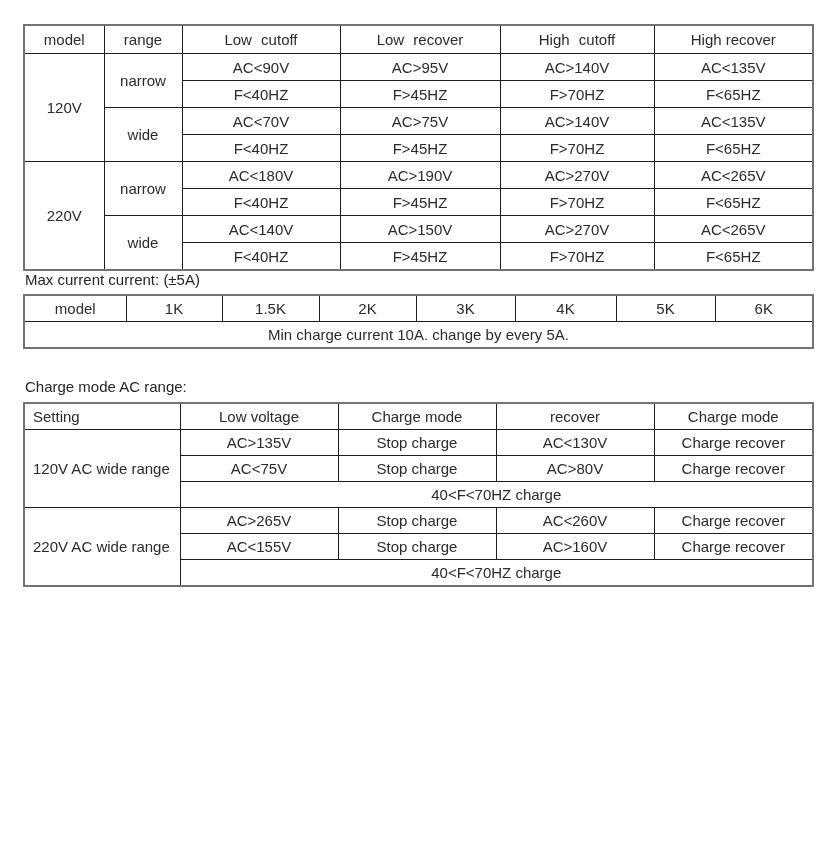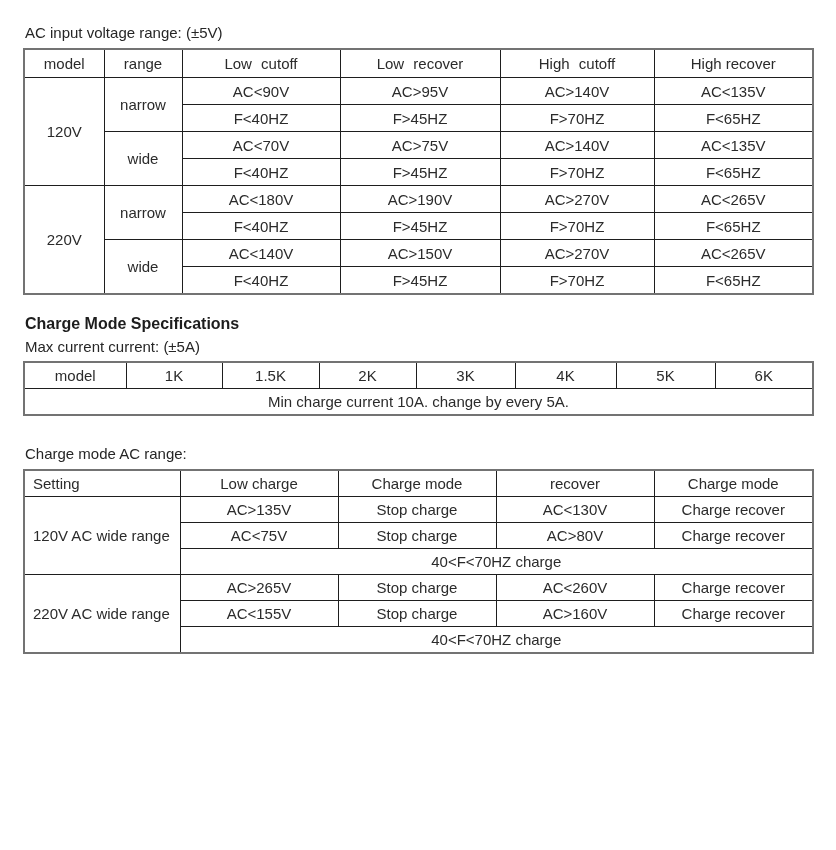--- a/index.html
+++ b/index.html
@@ -53,21 +53,20 @@
   .t3 th, .t3 td { height:25px; }
   .wsp { word-spacing:5px; }
   .left { text-align:left; padding-left:8px; }
 </style>
 </head>
 <body>
 
 <div class="page">
   <div class="content">
 
-    <p class="doc-title">AC input voltage range: (±5V)</p>
 
     <table class="t1">
       <colgroup>
         <col style="width:80px">
           <col style="width:78px">
           <col style="width:158px">
         <col style="width:160px">
           <col style="width:154px">
           <col style="width:159px">
       </colgroup>
@@ -130,21 +129,20 @@
       </tr>
       <tr>
         <td>F&lt;40HZ</td>
         <td>F&gt;45HZ</td>
         <td>F&gt;70HZ</td>
         <td>F&lt;65HZ</td>
       </tr>
     </tbody>
       </table>
 
-    <p class="doc-heading">Charge Mode Specifications</p>
     <p class="doc-subtitle">Max current current: (±5A)</p>
 
     <table class="t2">
       <colgroup>
         <col style="width:102px">
           <col style="width:96px">
           <col style="width:97px">
           <col style="width:97px">
         <col style="width:99px">
           <col style="width:101px">
@@ -174,21 +172,21 @@
       <colgroup>
         <col style="width:156px">
           <col style="width:158px">
           <col style="width:158px">
         <col style="width:158px">
           <col style="width:159px">
       </colgroup>
       <tbody>
           <tr>
         <th class="left">Setting</th>
-        <th>Low charge</th>
+        <th>Low voltage</th>
         <th>Charge mode</th>
         <th>recover</th>
         <th>Charge mode</th>
       </tr>
       <tr>
         <td class="left" rowspan="3">120V AC wide range</td>
         <td>AC&gt;135V</td>
         <td>Stop charge</td>
         <td>AC&lt;130V</td>
         <td>Charge recover</td>

